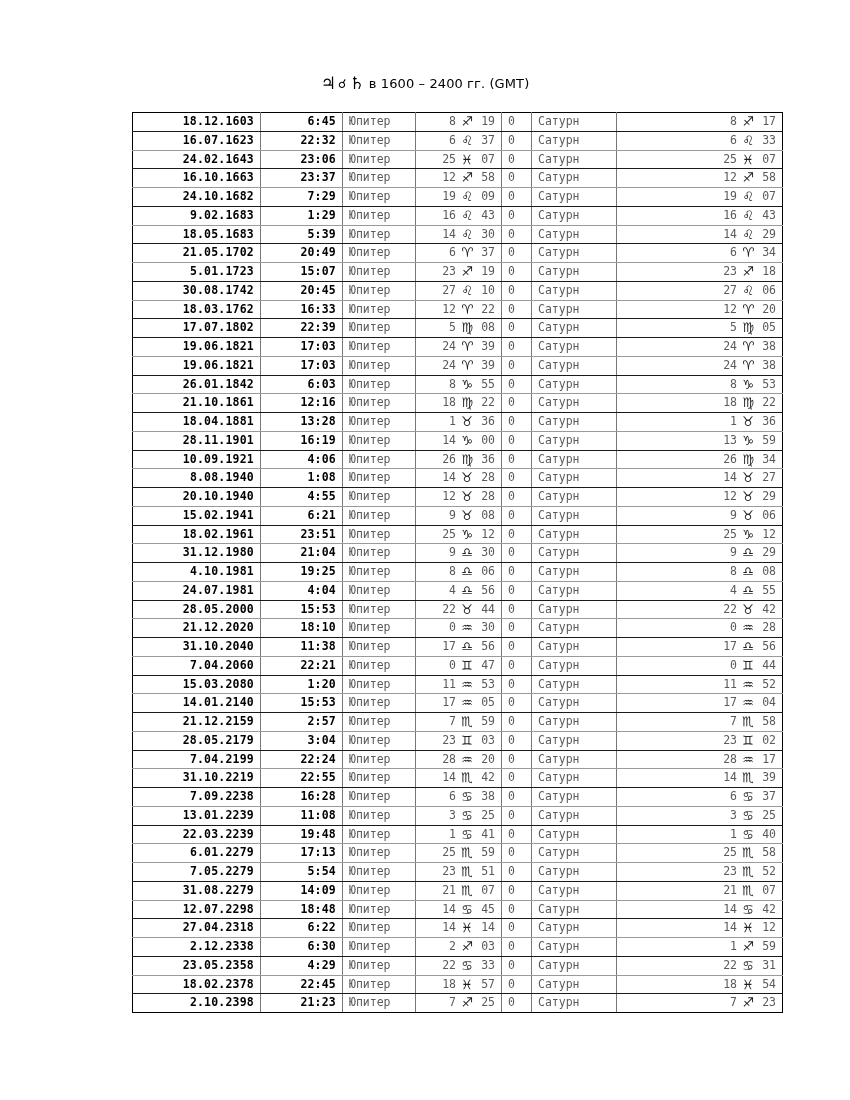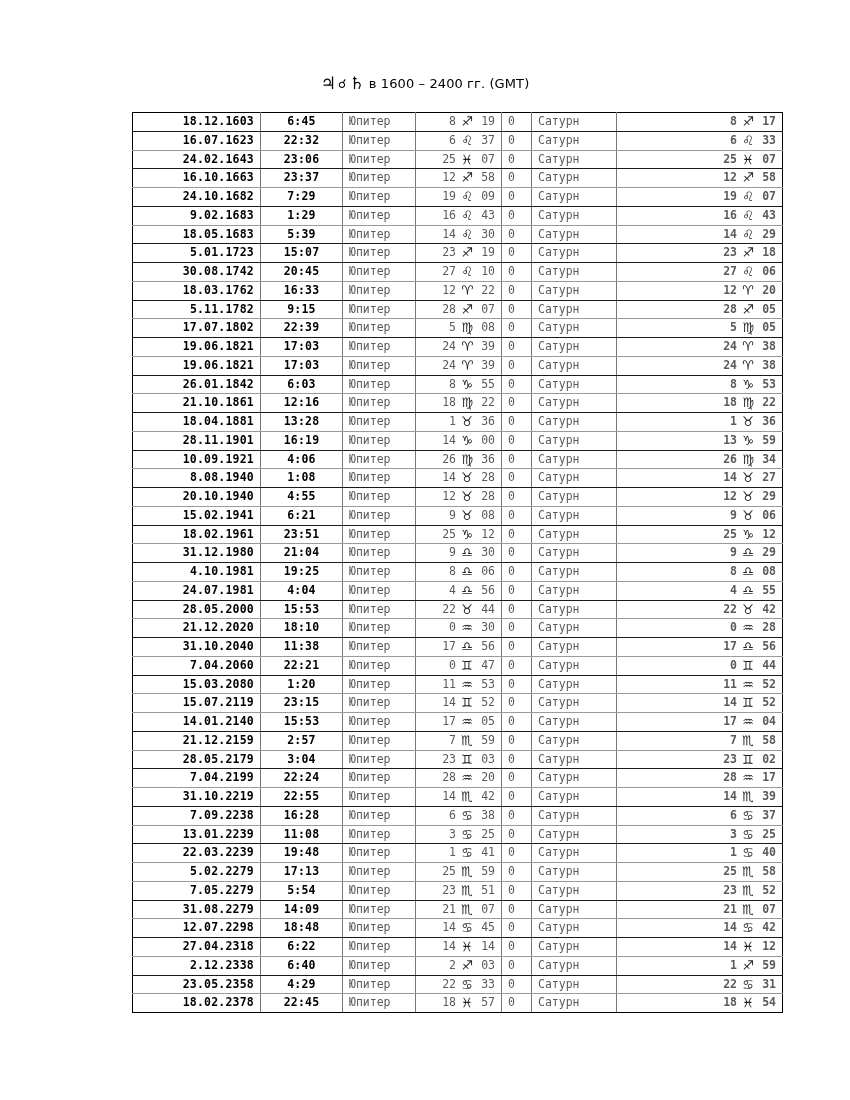--- a/index.html
+++ b/index.html
@@ -81,29 +81,29 @@
     overflow: hidden;
   }
   
   #conj-table tr.heavy td {
     border-top-color: #1a1a1a;
     border-bottom-color: #1a1a1a;
   }
   #conj-table tr:first-child td { border-top: 1.5px solid #000000; }
   #conj-table tr:last-child  td { border-bottom: 1.5px solid #000000; }
   #conj-table td:first-child { border-left: 1.5px solid #000000; }
-  #conj-table td:last-child  { border-right: 1.5px solid #000000; font-weight: bold; }
+  #conj-table td:last-child  { border-right: 1.5px solid #000000; }
 
   td.date, td.time {
     font-weight: bold;
     color: #000000;
     text-align: right;
     letter-spacing: 0.2px;
   }
-  td.time { padding-right: 10px; text-align: center; }
+  td.time { padding-right: 10px; }
   td.planet {
     color: #5a5a5a;
     text-align: left;
     font-weight: normal;
     padding-left: 8px;
   }
   td.orb {
     color: #5a5a5a;
     text-align: left;
     padding-left: 6px;
@@ -212,20 +212,29 @@
         </tr>
         <tr class="heavy">
           <td class="date">18.05.1683</td>
           <td class="time">5:39</td>
           <td class="planet">Юпитер</td>
           <td class="pos"><span class="pos-deg">14</span><span class="pos-sign">♌</span><span class="pos-min">30</span></td>
           <td class="orb">0</td>
           <td class="planet">Сатурн</td>
           <td class="pos pos2"><span class="pos-deg">14</span><span class="pos-sign">♌</span><span class="pos-min">29</span></td>
         </tr>
+        <tr>
+          <td class="date">21.05.1702</td>
+          <td class="time">20:49</td>
+          <td class="planet">Юпитер</td>
+          <td class="pos"><span class="pos-deg">6</span><span class="pos-sign">♈</span><span class="pos-min">37</span></td>
+          <td class="orb">0</td>
+          <td class="planet">Сатурн</td>
+          <td class="pos pos2"><span class="pos-deg">6</span><span class="pos-sign">♈</span><span class="pos-min">34</span></td>
+        </tr>
         <tr class="heavy">
           <td class="date">5.01.1723</td>
           <td class="time">15:07</td>
           <td class="planet">Юпитер</td>
           <td class="pos"><span class="pos-deg">23</span><span class="pos-sign">♐</span><span class="pos-min">19</span></td>
           <td class="orb">0</td>
           <td class="planet">Сатурн</td>
           <td class="pos pos2"><span class="pos-deg">23</span><span class="pos-sign">♐</span><span class="pos-min">18</span></td>
         </tr>
         <tr>
@@ -239,29 +248,20 @@
         </tr>
         <tr class="heavy">
           <td class="date">18.03.1762</td>
           <td class="time">16:33</td>
           <td class="planet">Юпитер</td>
           <td class="pos"><span class="pos-deg">12</span><span class="pos-sign">♈</span><span class="pos-min">22</span></td>
           <td class="orb">0</td>
           <td class="planet">Сатурн</td>
           <td class="pos pos2"><span class="pos-deg">12</span><span class="pos-sign">♈</span><span class="pos-min">20</span></td>
         </tr>
-        <tr>
-          <td class="date">5.11.1782</td>
-          <td class="time">9:15</td>
-          <td class="planet">Юпитер</td>
-          <td class="pos"><span class="pos-deg">28</span><span class="pos-sign">♐</span><span class="pos-min">07</span></td>
-          <td class="orb">0</td>
-          <td class="planet">Сатурн</td>
-          <td class="pos pos2"><span class="pos-deg">28</span><span class="pos-sign">♐</span><span class="pos-min">05</span></td>
-        </tr>
         <tr class="heavy">
           <td class="date">17.07.1802</td>
           <td class="time">22:39</td>
           <td class="planet">Юпитер</td>
           <td class="pos"><span class="pos-deg">5</span><span class="pos-sign">♍</span><span class="pos-min">08</span></td>
           <td class="orb">0</td>
           <td class="planet">Сатурн</td>
           <td class="pos pos2"><span class="pos-deg">5</span><span class="pos-sign">♍</span><span class="pos-min">05</span></td>
         </tr>
         <tr>
@@ -428,29 +428,20 @@
         </tr>
         <tr>
           <td class="date">15.03.2080</td>
           <td class="time">1:20</td>
           <td class="planet">Юпитер</td>
           <td class="pos"><span class="pos-deg">11</span><span class="pos-sign">♒</span><span class="pos-min">53</span></td>
           <td class="orb">0</td>
           <td class="planet">Сатурн</td>
           <td class="pos pos2"><span class="pos-deg">11</span><span class="pos-sign">♒</span><span class="pos-min">52</span></td>
         </tr>
-        <tr>
-          <td class="date">15.07.2119</td>
-          <td class="time">23:15</td>
-          <td class="planet">Юпитер</td>
-          <td class="pos"><span class="pos-deg">14</span><span class="pos-sign">♊</span><span class="pos-min">52</span></td>
-          <td class="orb">0</td>
-          <td class="planet">Сатурн</td>
-          <td class="pos pos2"><span class="pos-deg">14</span><span class="pos-sign">♊</span><span class="pos-min">52</span></td>
-        </tr>
         <tr class="heavy">
           <td class="date">14.01.2140</td>
           <td class="time">15:53</td>
           <td class="planet">Юпитер</td>
           <td class="pos"><span class="pos-deg">17</span><span class="pos-sign">♒</span><span class="pos-min">05</span></td>
           <td class="orb">0</td>
           <td class="planet">Сатурн</td>
           <td class="pos pos2"><span class="pos-deg">17</span><span class="pos-sign">♒</span><span class="pos-min">04</span></td>
         </tr>
         <tr>
@@ -510,21 +501,21 @@
         <tr>
           <td class="date">22.03.2239</td>
           <td class="time">19:48</td>
           <td class="planet">Юпитер</td>
           <td class="pos"><span class="pos-deg">1</span><span class="pos-sign">♋</span><span class="pos-min">41</span></td>
           <td class="orb">0</td>
           <td class="planet">Сатурн</td>
           <td class="pos pos2"><span class="pos-deg">1</span><span class="pos-sign">♋</span><span class="pos-min">40</span></td>
         </tr>
         <tr>
-          <td class="date">5.02.2279</td>
+          <td class="date">6.01.2279</td>
           <td class="time">17:13</td>
           <td class="planet">Юпитер</td>
           <td class="pos"><span class="pos-deg">25</span><span class="pos-sign">♏</span><span class="pos-min">59</span></td>
           <td class="orb">0</td>
           <td class="planet">Сатурн</td>
           <td class="pos pos2"><span class="pos-deg">25</span><span class="pos-sign">♏</span><span class="pos-min">58</span></td>
         </tr>
         <tr class="heavy">
           <td class="date">7.05.2279</td>
           <td class="time">5:54</td>
@@ -556,21 +547,21 @@
           <td class="date">27.04.2318</td>
           <td class="time">6:22</td>
           <td class="planet">Юпитер</td>
           <td class="pos"><span class="pos-deg">14</span><span class="pos-sign">♓</span><span class="pos-min">14</span></td>
           <td class="orb">0</td>
           <td class="planet">Сатурн</td>
           <td class="pos pos2"><span class="pos-deg">14</span><span class="pos-sign">♓</span><span class="pos-min">12</span></td>
         </tr>
         <tr class="heavy">
           <td class="date">2.12.2338</td>
-          <td class="time">6:40</td>
+          <td class="time">6:30</td>
           <td class="planet">Юпитер</td>
           <td class="pos"><span class="pos-deg">2</span><span class="pos-sign">♐</span><span class="pos-min">03</span></td>
           <td class="orb">0</td>
           <td class="planet">Сатурн</td>
           <td class="pos pos2"><span class="pos-deg">1</span><span class="pos-sign">♐</span><span class="pos-min">59</span></td>
         </tr>
         <tr>
           <td class="date">23.05.2358</td>
           <td class="time">4:29</td>
           <td class="planet">Юпитер</td>
@@ -581,16 +572,25 @@
         </tr>
         <tr class="heavy">
           <td class="date">18.02.2378</td>
           <td class="time">22:45</td>
           <td class="planet">Юпитер</td>
           <td class="pos"><span class="pos-deg">18</span><span class="pos-sign">♓</span><span class="pos-min">57</span></td>
           <td class="orb">0</td>
           <td class="planet">Сатурн</td>
           <td class="pos pos2"><span class="pos-deg">18</span><span class="pos-sign">♓</span><span class="pos-min">54</span></td>
         </tr>
+        <tr>
+          <td class="date">2.10.2398</td>
+          <td class="time">21:23</td>
+          <td class="planet">Юпитер</td>
+          <td class="pos"><span class="pos-deg">7</span><span class="pos-sign">♐</span><span class="pos-min">25</span></td>
+          <td class="orb">0</td>
+          <td class="planet">Сатурн</td>
+          <td class="pos pos2"><span class="pos-deg">7</span><span class="pos-sign">♐</span><span class="pos-min">23</span></td>
+        </tr>
       </tbody>
   </table>
 
 </div>
 
 </body></html>

